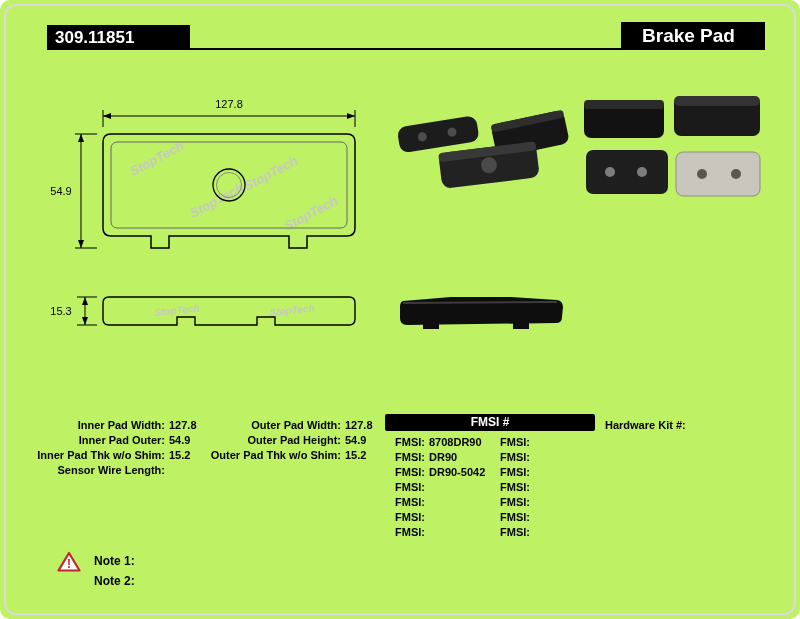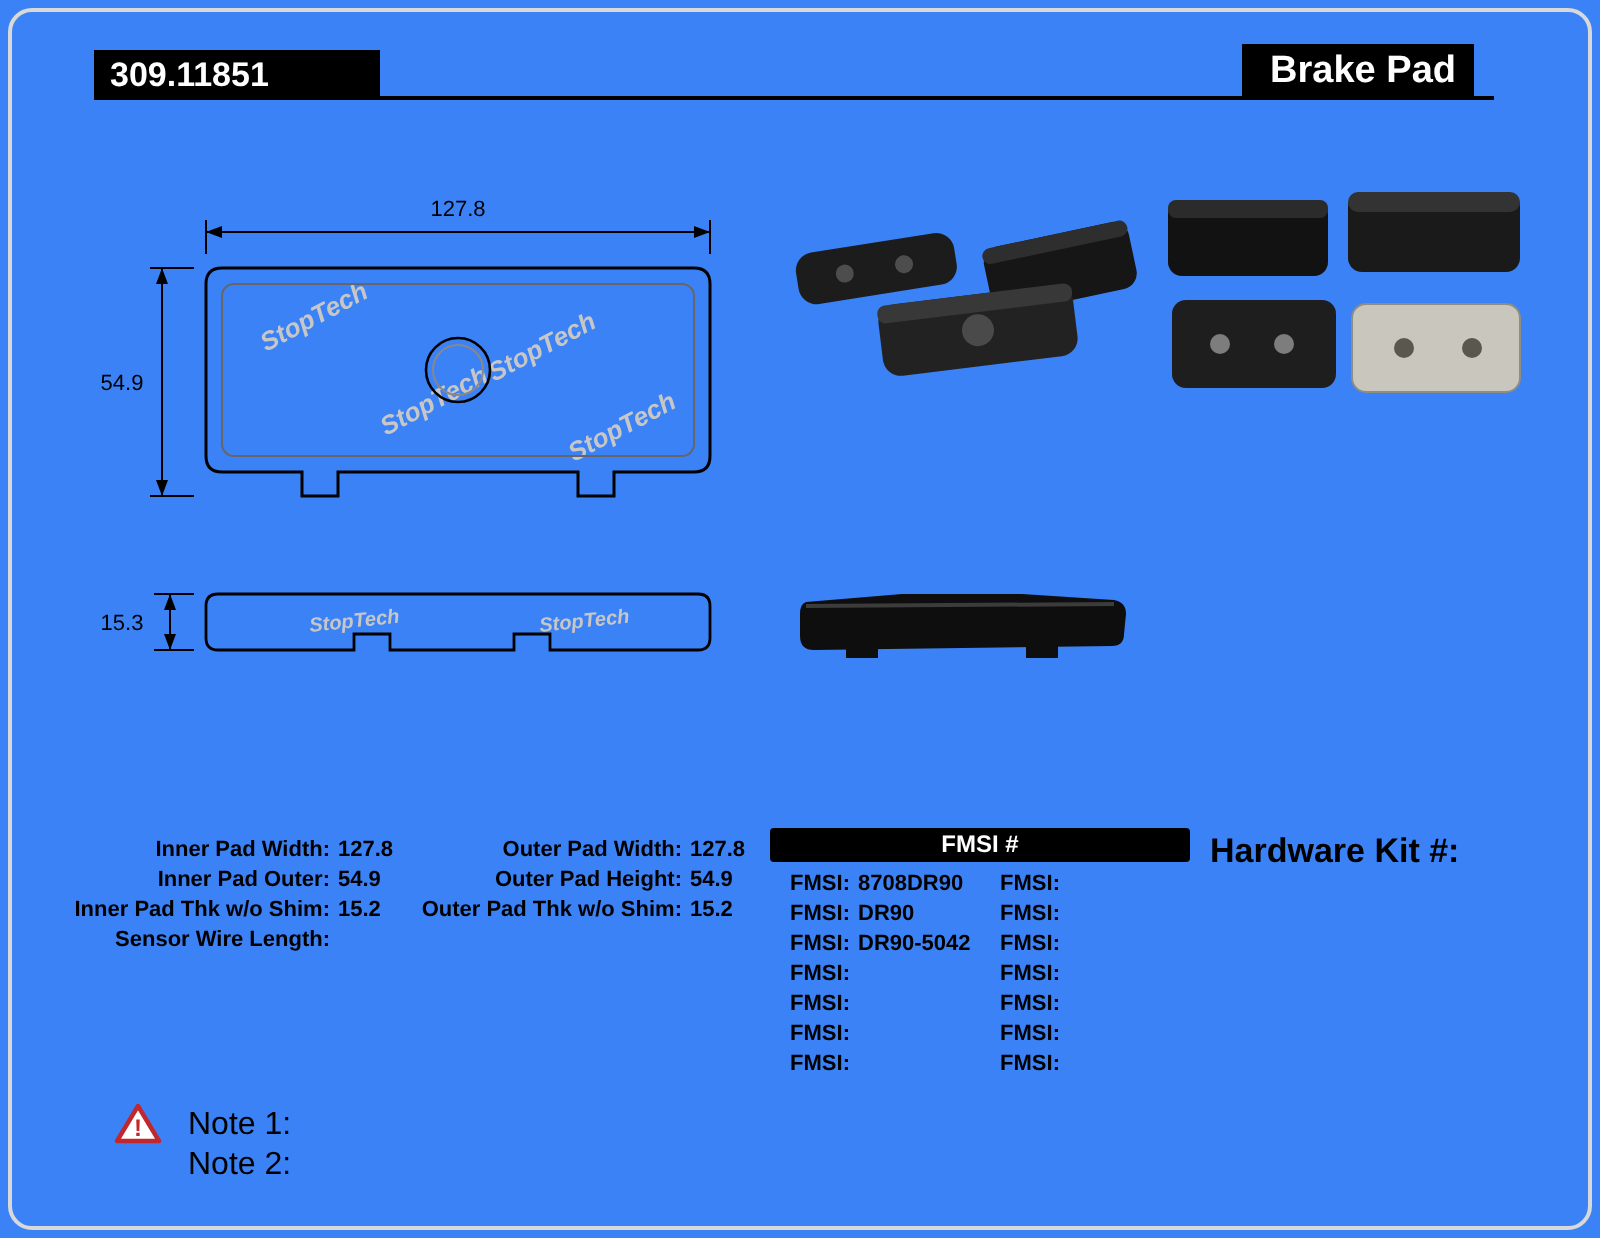--- a/index.html
+++ b/index.html
@@ -1,52 +1,52 @@
 <!DOCTYPE html>
 <html><head>
 <meta charset="utf-8">
 <style>
   * { box-sizing: border-box; margin: 0; padding: 0; }
   html, body { width: 800px; height: 619px; background: #fff; }
   body { font-family: "Liberation Sans", sans-serif; color: #000; }
-  #page { position: relative; width: 800px; height: 619px; background: #3b82f6; overflow: hidden; }
+  #page { position: relative; width: 800px; height: 619px; background: #bef264; overflow: hidden; border-radius: 10px; }
   .frame { position: absolute; left: 4px; top: 4px; right: 4px; bottom: 4px;
            border: 2px solid #d9d9d9; border-radius: 12px; pointer-events: none; }
   .abs { position: absolute; }
 
   
   .hdr-box { position: absolute; background: #000; color: #fff; font-weight: bold;
              display: flex; align-items: center; }
   #part-box  { left: 47px;  top: 25px; width: 143px; height: 25px; font-size: 17px; padding-left: 8px; }
-  #title-box { left: 621px; top: 22px; width: 116px; height: 28px; font-size: 19px;
-               justify-content: flex-end; padding-right: 9px; }
+  #title-box { left: 621px; top: 22px; width: 144px; height: 28px; font-size: 19px;
+               justify-content: center; padding-right: 9px; }
   .hdr-line { position: absolute; left: 47px; top: 48px; width: 700px; height: 2px; background: #000; }
 
   
   .spec-col { position: absolute; top: 414px; }
   #col-inner   { left: 33px;  width: 172px; }
   #col-outer   { left: 209px; width: 172px; }
   #col-fmsi    { left: 385px; width: 210px; }
   #col-related { left: 599px; width: 167px; }
   .col-header { background: #000; color: #fff; font-size: 12px; font-weight: bold;
                 text-align: center; height: 17px; line-height: 17px; border-radius: 2px; }
   .col-body { padding-top: 4px; }
   .spec-row { display: flex; font-size: 11px; font-weight: bold; line-height: 15px; height: 15px; }
   .spec-label { flex: 1; min-width: 0; text-align: right; white-space: nowrap; }
   .spec-value { width: 40px; padding-left: 4px; white-space: nowrap; }
   .fmsi-grid { display: flex; }
   .fmsi-half { flex: 1; min-width: 0; }
   .fmsi-row { display: flex; font-size: 11px; font-weight: bold; line-height: 15px; height: 15px; }
   .fmsi-label { width: 40px; text-align: right; white-space: nowrap; }
   .fmsi-value { flex: 1; padding-left: 4px; white-space: nowrap; }
-  .related-row { display: flex; font-size: 17px; font-weight: bold; line-height: 15px; padding-left: 6px; }
+  .related-row { display: flex; font-size: 11px; font-weight: bold; line-height: 15px; padding-left: 6px; }
   .related-value { padding-left: 4px; }
 
   
-  .note-text { position: absolute; font-size: 16px; font-weight: normal; }
+  .note-text { position: absolute; font-size: 12px; font-weight: bold; }
   #note1 { left: 94px; top: 554px; }
   #note2 { left: 94px; top: 574px; }
   #warning-svg { position: absolute; left: 57px; top: 551px; }
 
   svg text { font-family: "Liberation Sans", sans-serif; }
 </style>
 </head>
 <body>
 
 <div id="page">

